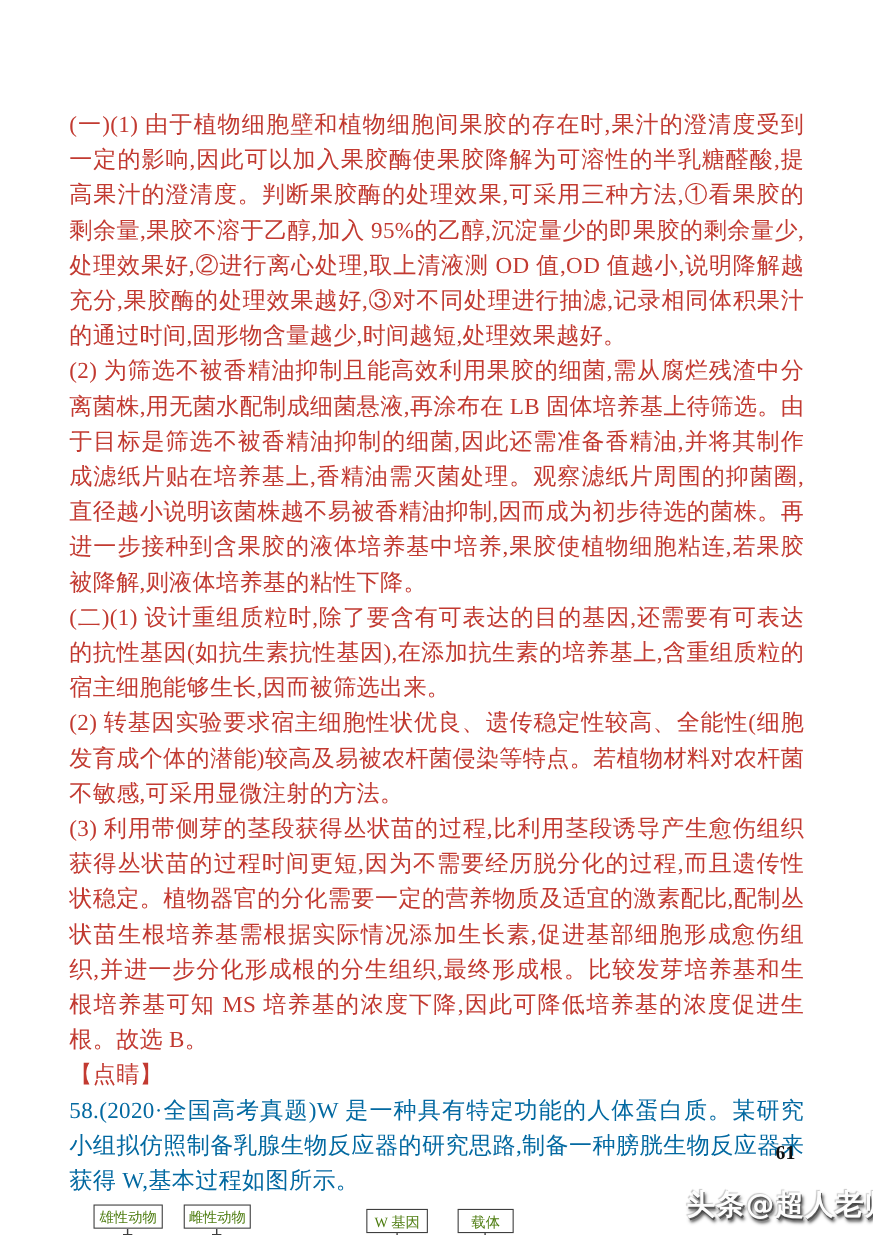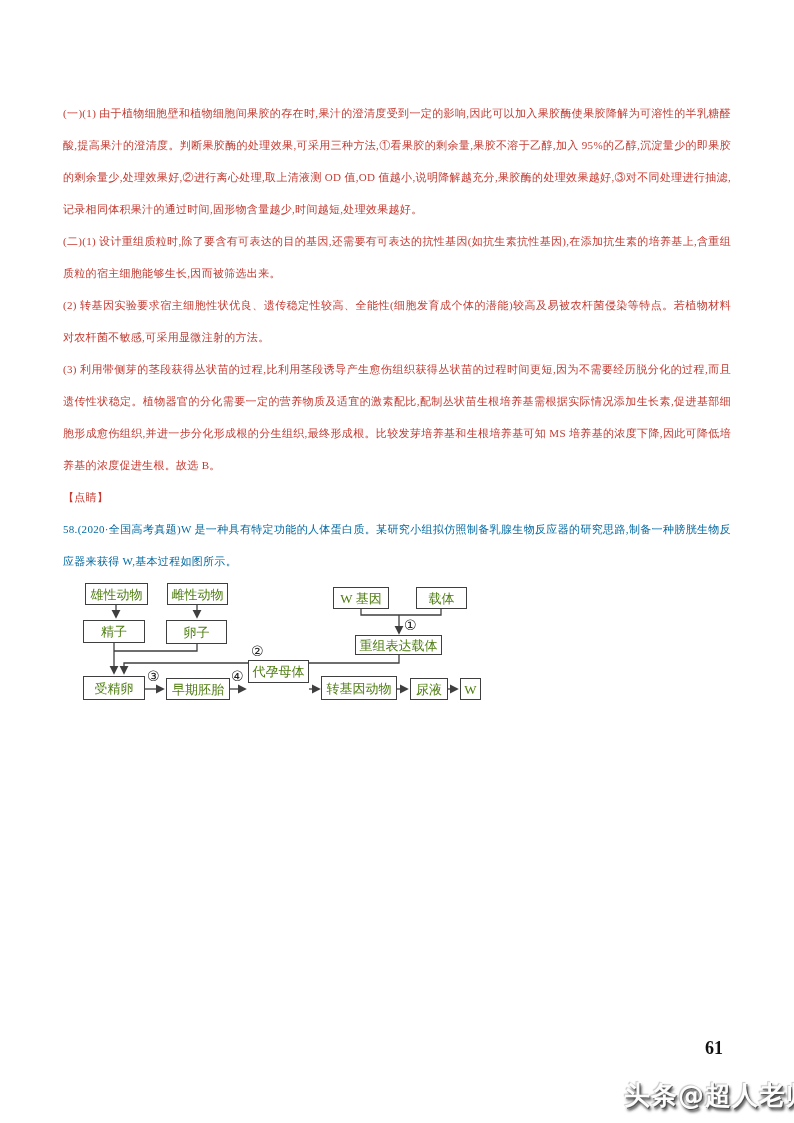--- a/index.html
+++ b/index.html
@@ -3,21 +3,21 @@
 <meta charset="utf-8">
 <style>
   html,body{margin:0;padding:0;}
   body{
     width:794px;height:1123px;background:#ffffff;
     font-family:"Liberation Serif","DejaVu Serif",serif;
   }
   .page{position:relative;width:794px;height:1123px;background:#ffffff;overflow:hidden;}
   .content{position:absolute;left:63px;top:97px;width:668px;}
   .content p{
-    margin:0;font-size:11px;line-height:32px;
+    margin:0;font-size:21px;line-height:32px;
     text-align:justify;letter-spacing:0.3px;
     word-break:break-all;
   }
   .red{color:#c23a31;}
   .black{color:#0369a1;}
   
   .flowchart{position:relative;width:440px;height:130px;margin-top:2px;color:#222;}
   .fbox{
     position:absolute;box-sizing:border-box;
     border:1.4px solid #3f3f3f;background:#fff;
@@ -41,20 +41,21 @@
     font-family:"DejaVu Sans",sans-serif;
   }
 </style>
 </head>
 <body>
 
 <div class="page">
   <div class="content">
 
     <p class="red">(一)(1) 由于植物细胞壁和植物细胞间果胶的存在时,果汁的澄清度受到一定的影响,因此可以加入果胶酶使果胶降解为可溶性的半乳糖醛酸,提高果汁的澄清度。判断果胶酶的处理效果,可采用三种方法,①看果胶的剩余量,果胶不溶于乙醇,加入 95%的乙醇,沉淀量少的即果胶的剩余量少,处理效果好,②进行离心处理,取上清液测 OD 值,OD 值越小,说明降解越充分,果胶酶的处理效果越好,③对不同处理进行抽滤,记录相同体积果汁的通过时间,固形物含量越少,时间越短,处理效果越好。</p>
+    <p class="red">(2) 为筛选不被香精油抑制且能高效利用果胶的细菌,需从腐烂残渣中分离菌株,用无菌水配制成细菌悬液,再涂布在 LB 固体培养基上待筛选。由于目标是筛选不被香精油抑制的细菌,因此还需准备香精油,并将其制作成滤纸片贴在培养基上,香精油需灭菌处理。观察滤纸片周围的抑菌圈,直径越小说明该菌株越不易被香精油抑制,因而成为初步待选的菌株。再进一步接种到含果胶的液体培养基中培养,果胶使植物细胞粘连,若果胶被降解,则液体培养基的粘性下降。</p>
     <p class="red">(二)(1) 设计重组质粒时,除了要含有可表达的目的基因,还需要有可表达的抗性基因(如抗生素抗性基因),在添加抗生素的培养基上,含重组质粒的宿主细胞能够生长,因而被筛选出来。</p>
     <p class="red">(2) 转基因实验要求宿主细胞性状优良、遗传稳定性较高、全能性(细胞发育成个体的潜能)较高及易被农杆菌侵染等特点。若植物材料对农杆菌不敏感,可采用显微注射的方法。</p>
     <p class="red">(3) 利用带侧芽的茎段获得丛状苗的过程,比利用茎段诱导产生愈伤组织获得丛状苗的过程时间更短,因为不需要经历脱分化的过程,而且遗传性状稳定。植物器官的分化需要一定的营养物质及适宜的激素配比,配制丛状苗生根培养基需根据实际情况添加生长素,促进基部细胞形成愈伤组织,并进一步分化形成根的分生组织,最终形成根。比较发芽培养基和生根培养基可知 MS 培养基的浓度下降,因此可降低培养基的浓度促进生根。故选 B。</p>
 
     <p class="red">【点睛】</p>
 
     <p class="black"><span>58.</span><span>(2020·全国高考真题)W 是一种具有特定功能的人体蛋白质。某研究小组拟仿照制备乳腺生物反应器的研究思路,制备一种膀胱生物反应器来获得 W,基本过程如图所示。</span></p>
 
     <div class="flowchart">
       <svg class="conn" width="440" height="130" viewBox="0 0 440 130">

